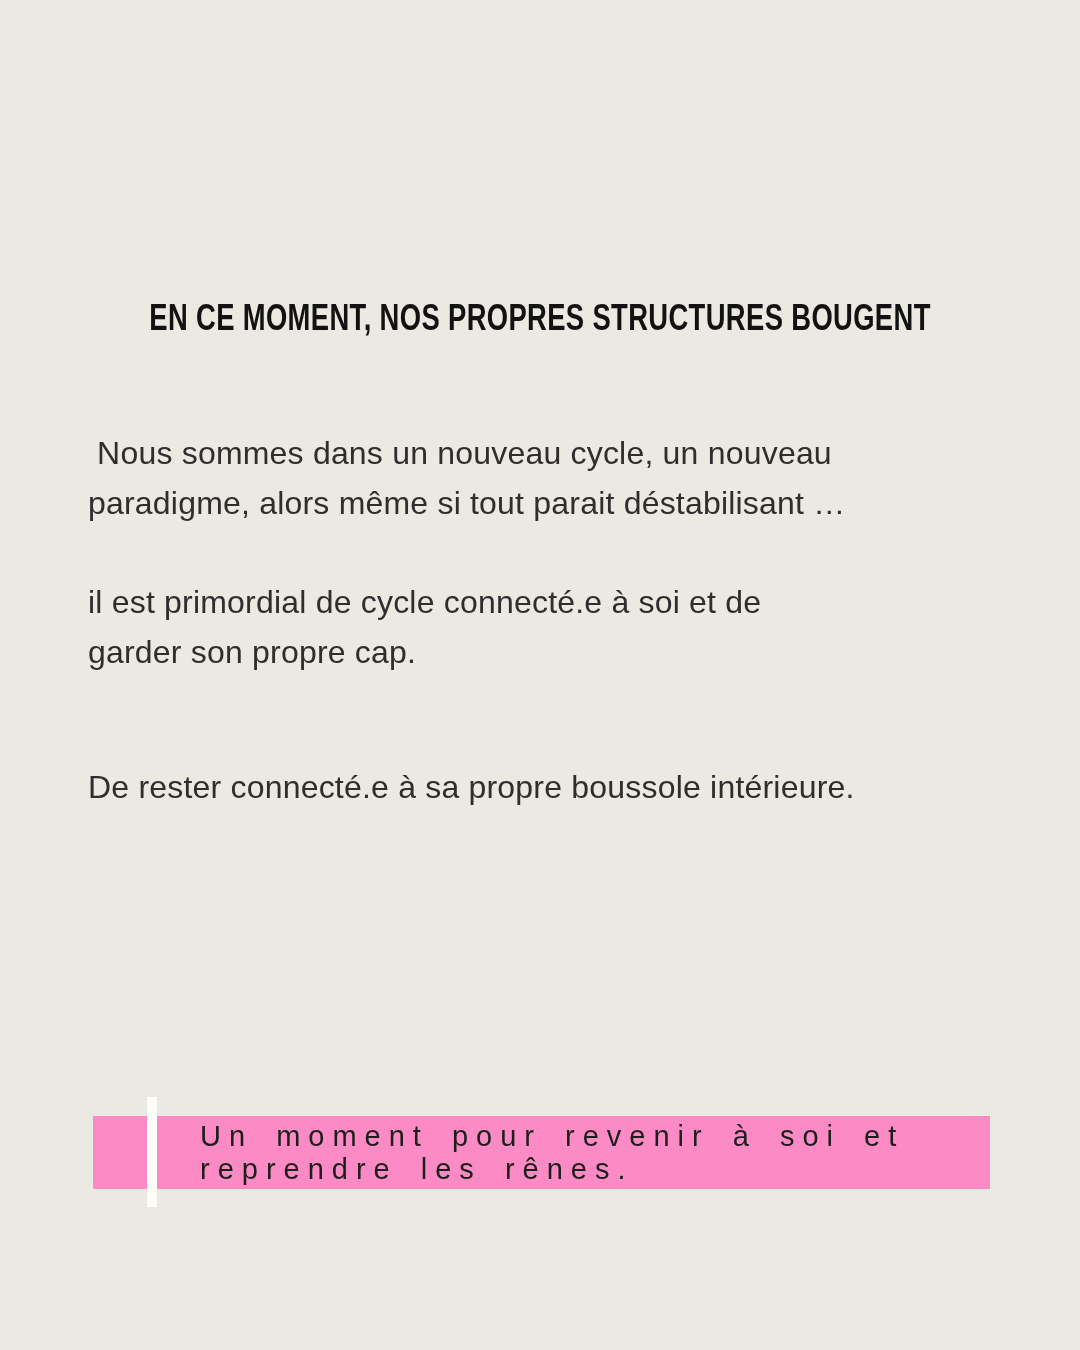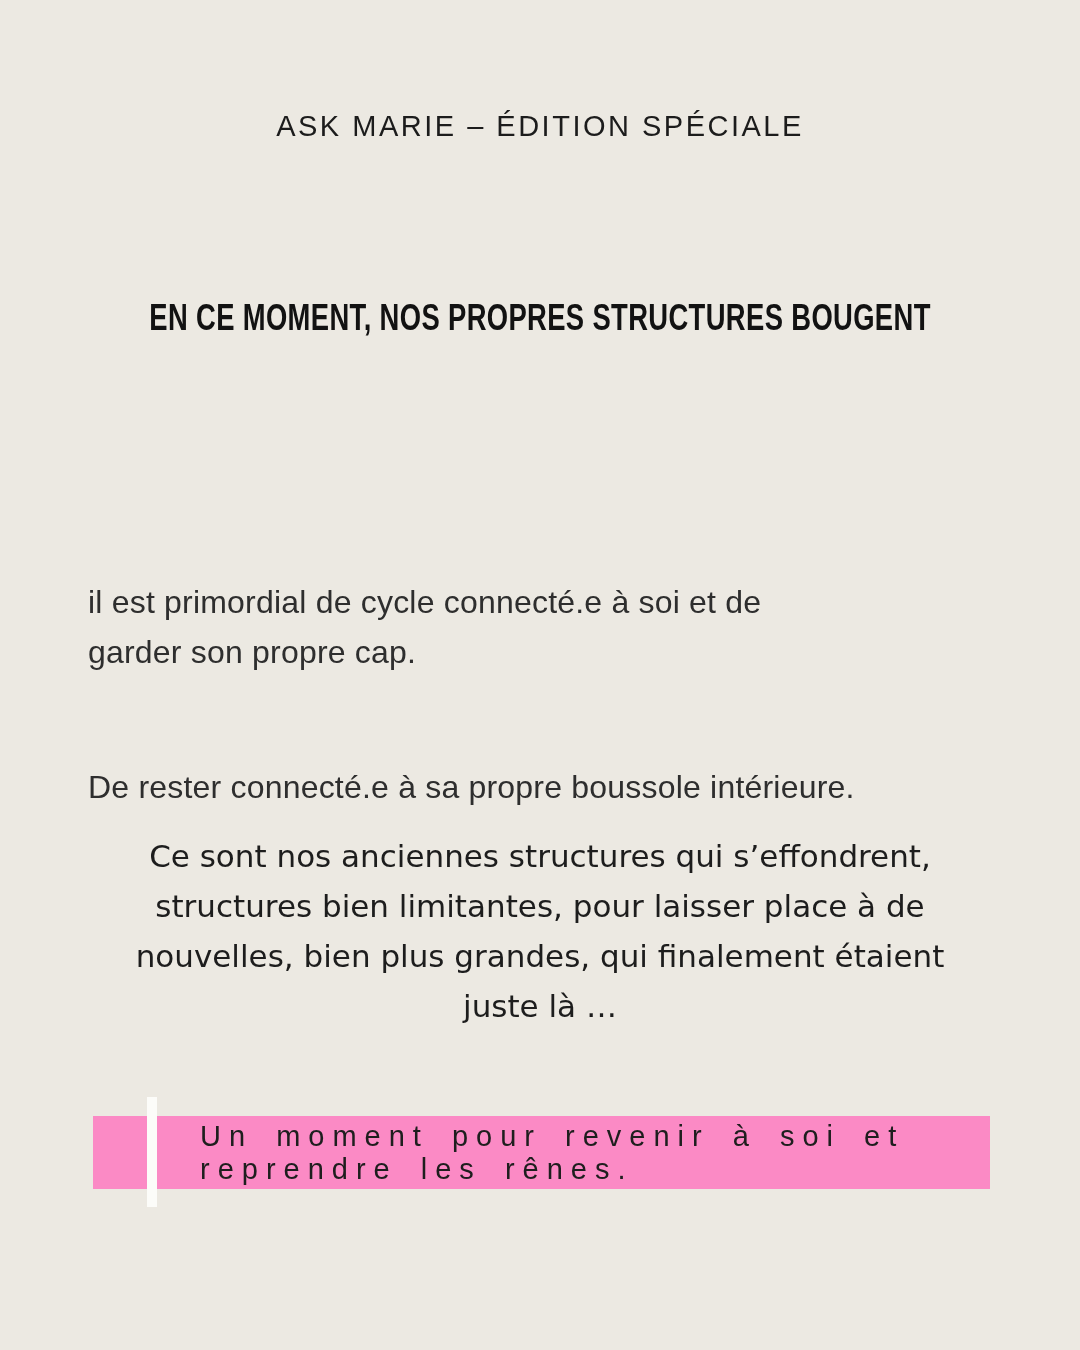--- a/index.html
+++ b/index.html
@@ -69,34 +69,31 @@
     width:10px;height:110px;
     background:var(--bar);
     z-index:2;
   }
 </style>
 </head>
 <body>
 
 <div class="page">
 
-  <p class="kicker">ASK MARIE – ÉDITION SPÉCIALE</p>
 
   <h1 class="headline">EN CE MOMENT, NOS PROPRES STRUCTURES BOUGENT</h1>
 
+  <p class="para p1">&nbsp;Nous sommes dans un nouveau cycle, un nouveau
+paradigme, alors même si tout parait déstabilisant …</p>
 
   <p class="para p2">il est primordial de cycle connecté.e à soi et de
 garder son propre cap.</p>
 
   <p class="para p3">De rester connecté.e à sa propre boussole intérieure.</p>
 
-  <p class="emphasis">Ce sont nos anciennes structures qui s’effondrent,
-structures bien limitantes, pour laisser place à de
-nouvelles, bien plus grandes, qui finalement étaient
-juste là …</p>
 
   <div class="callout-box">
     <p class="callout-text">Un moment pour revenir à soi et
 reprendre les rênes.</p>
   </div>
 
   <div class="accent-bar"></div>
 
 </div>
 

